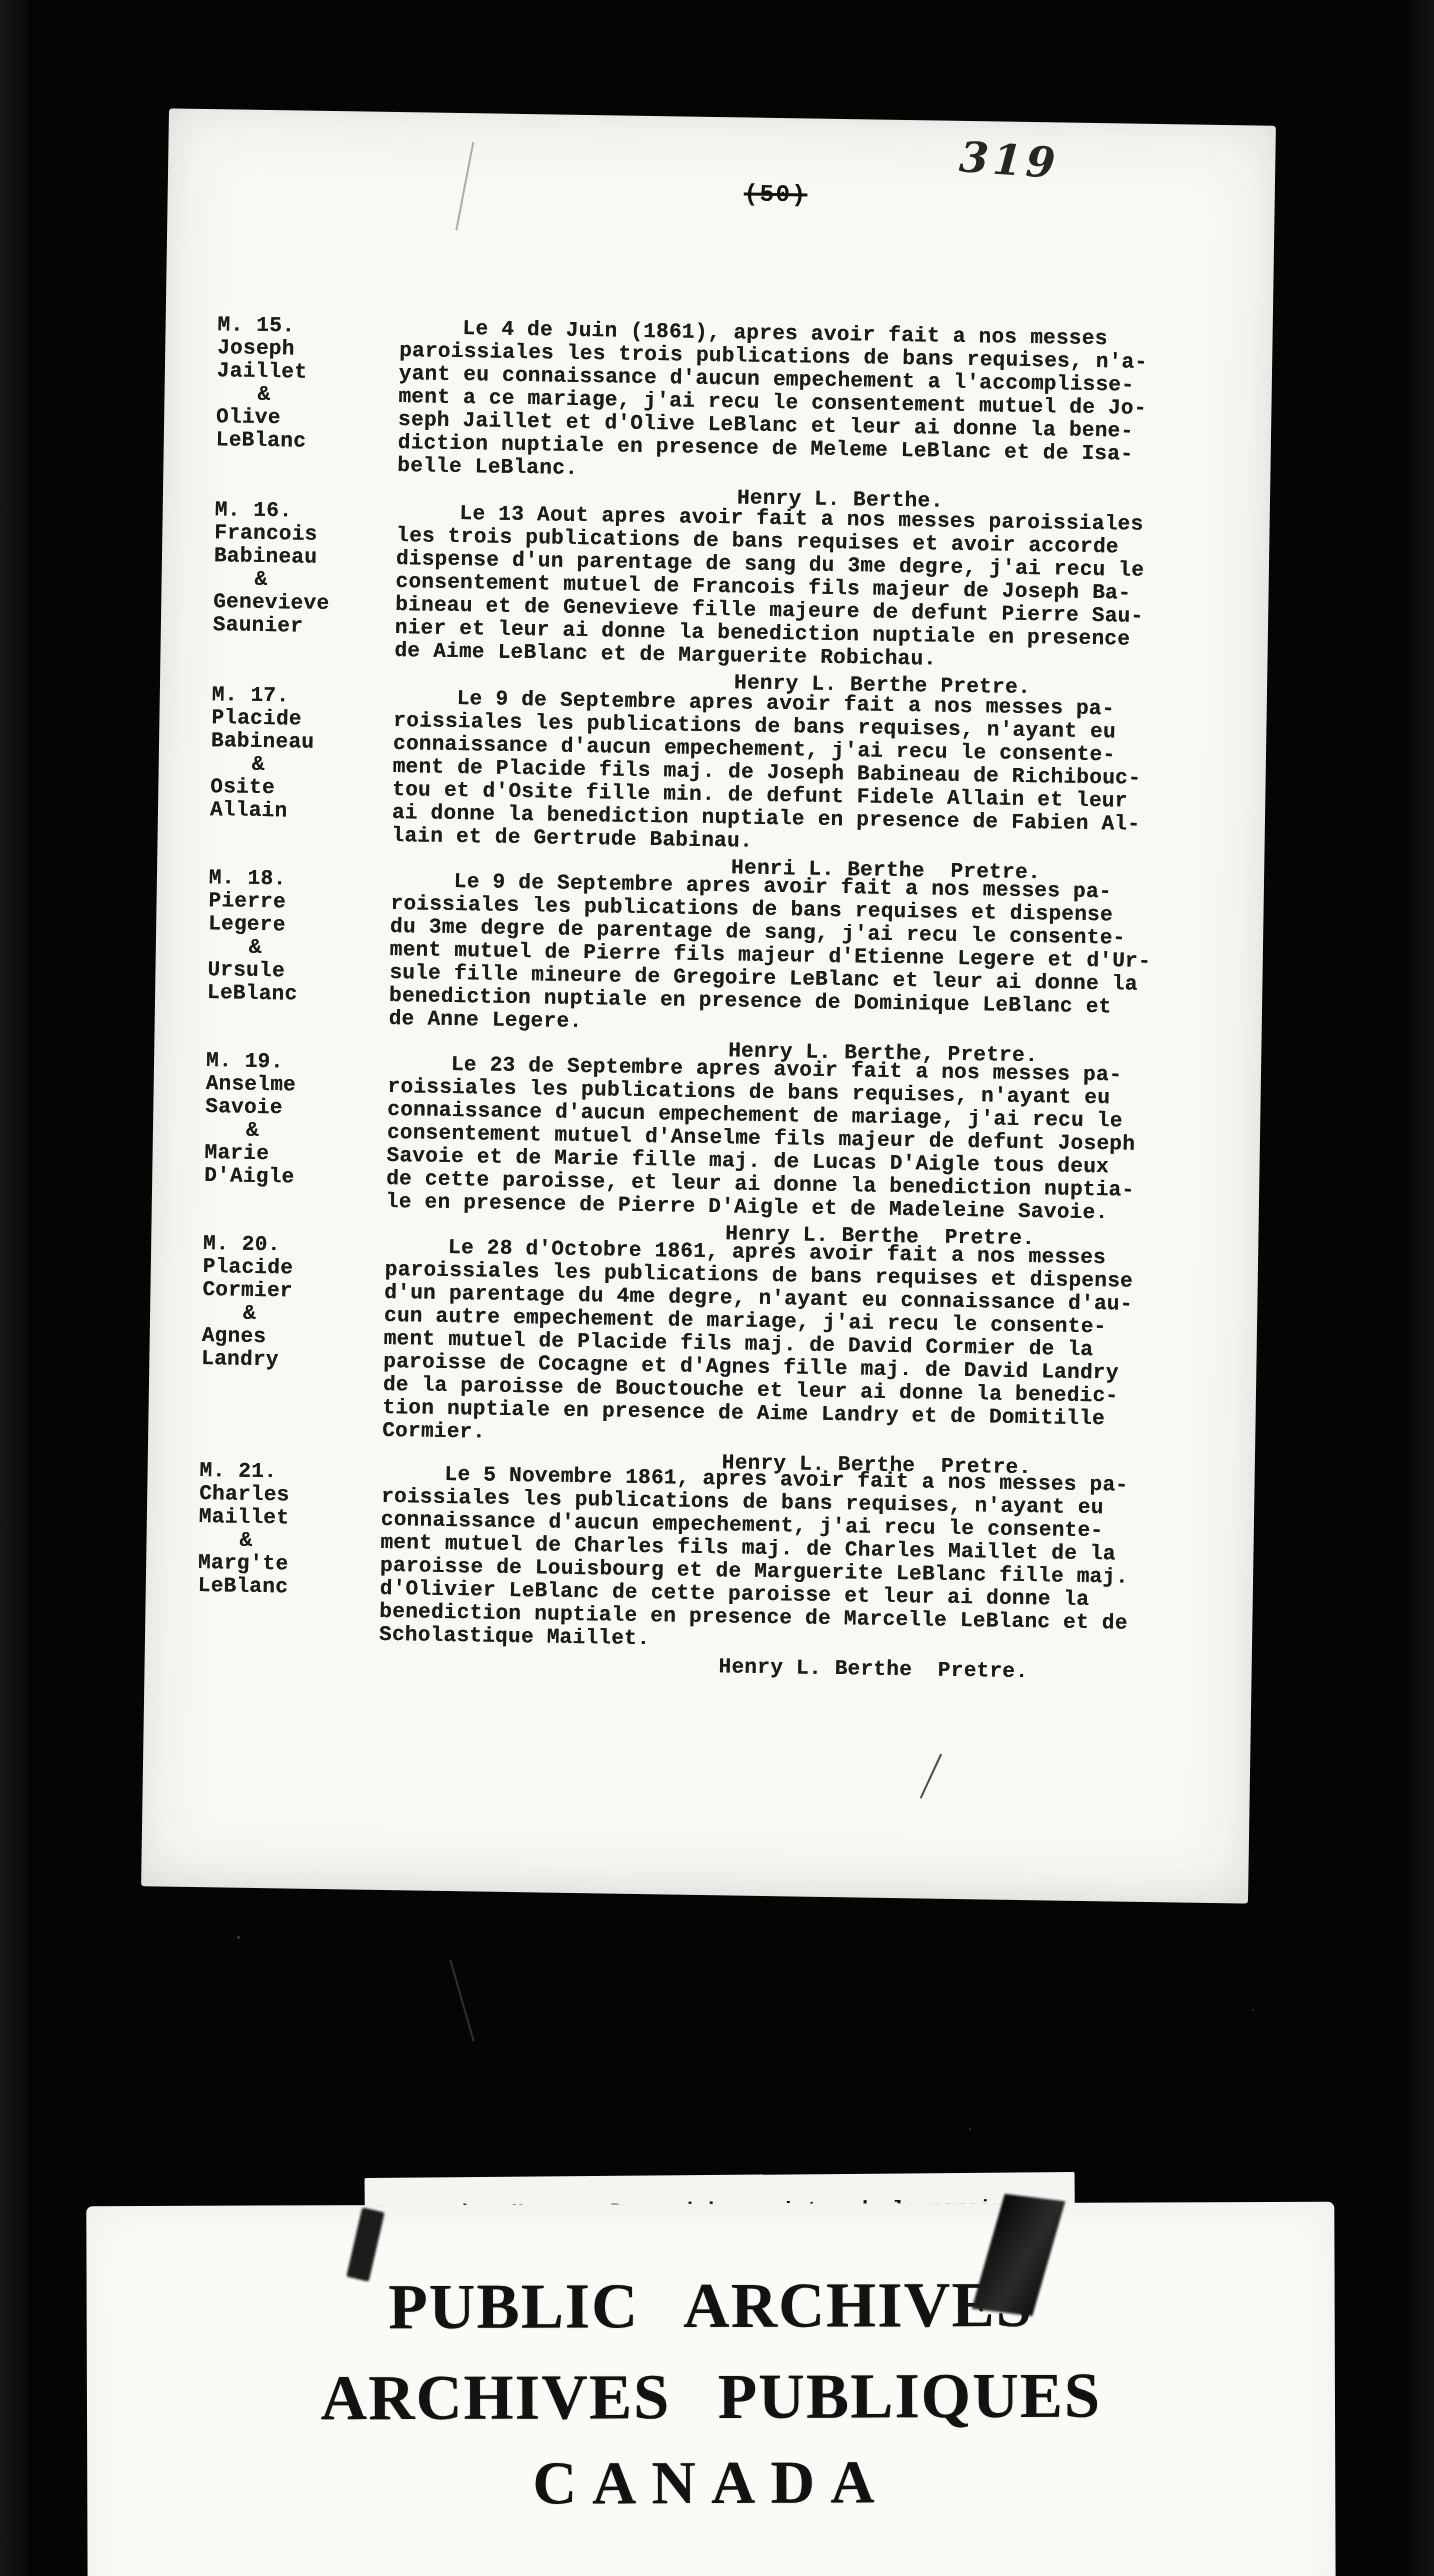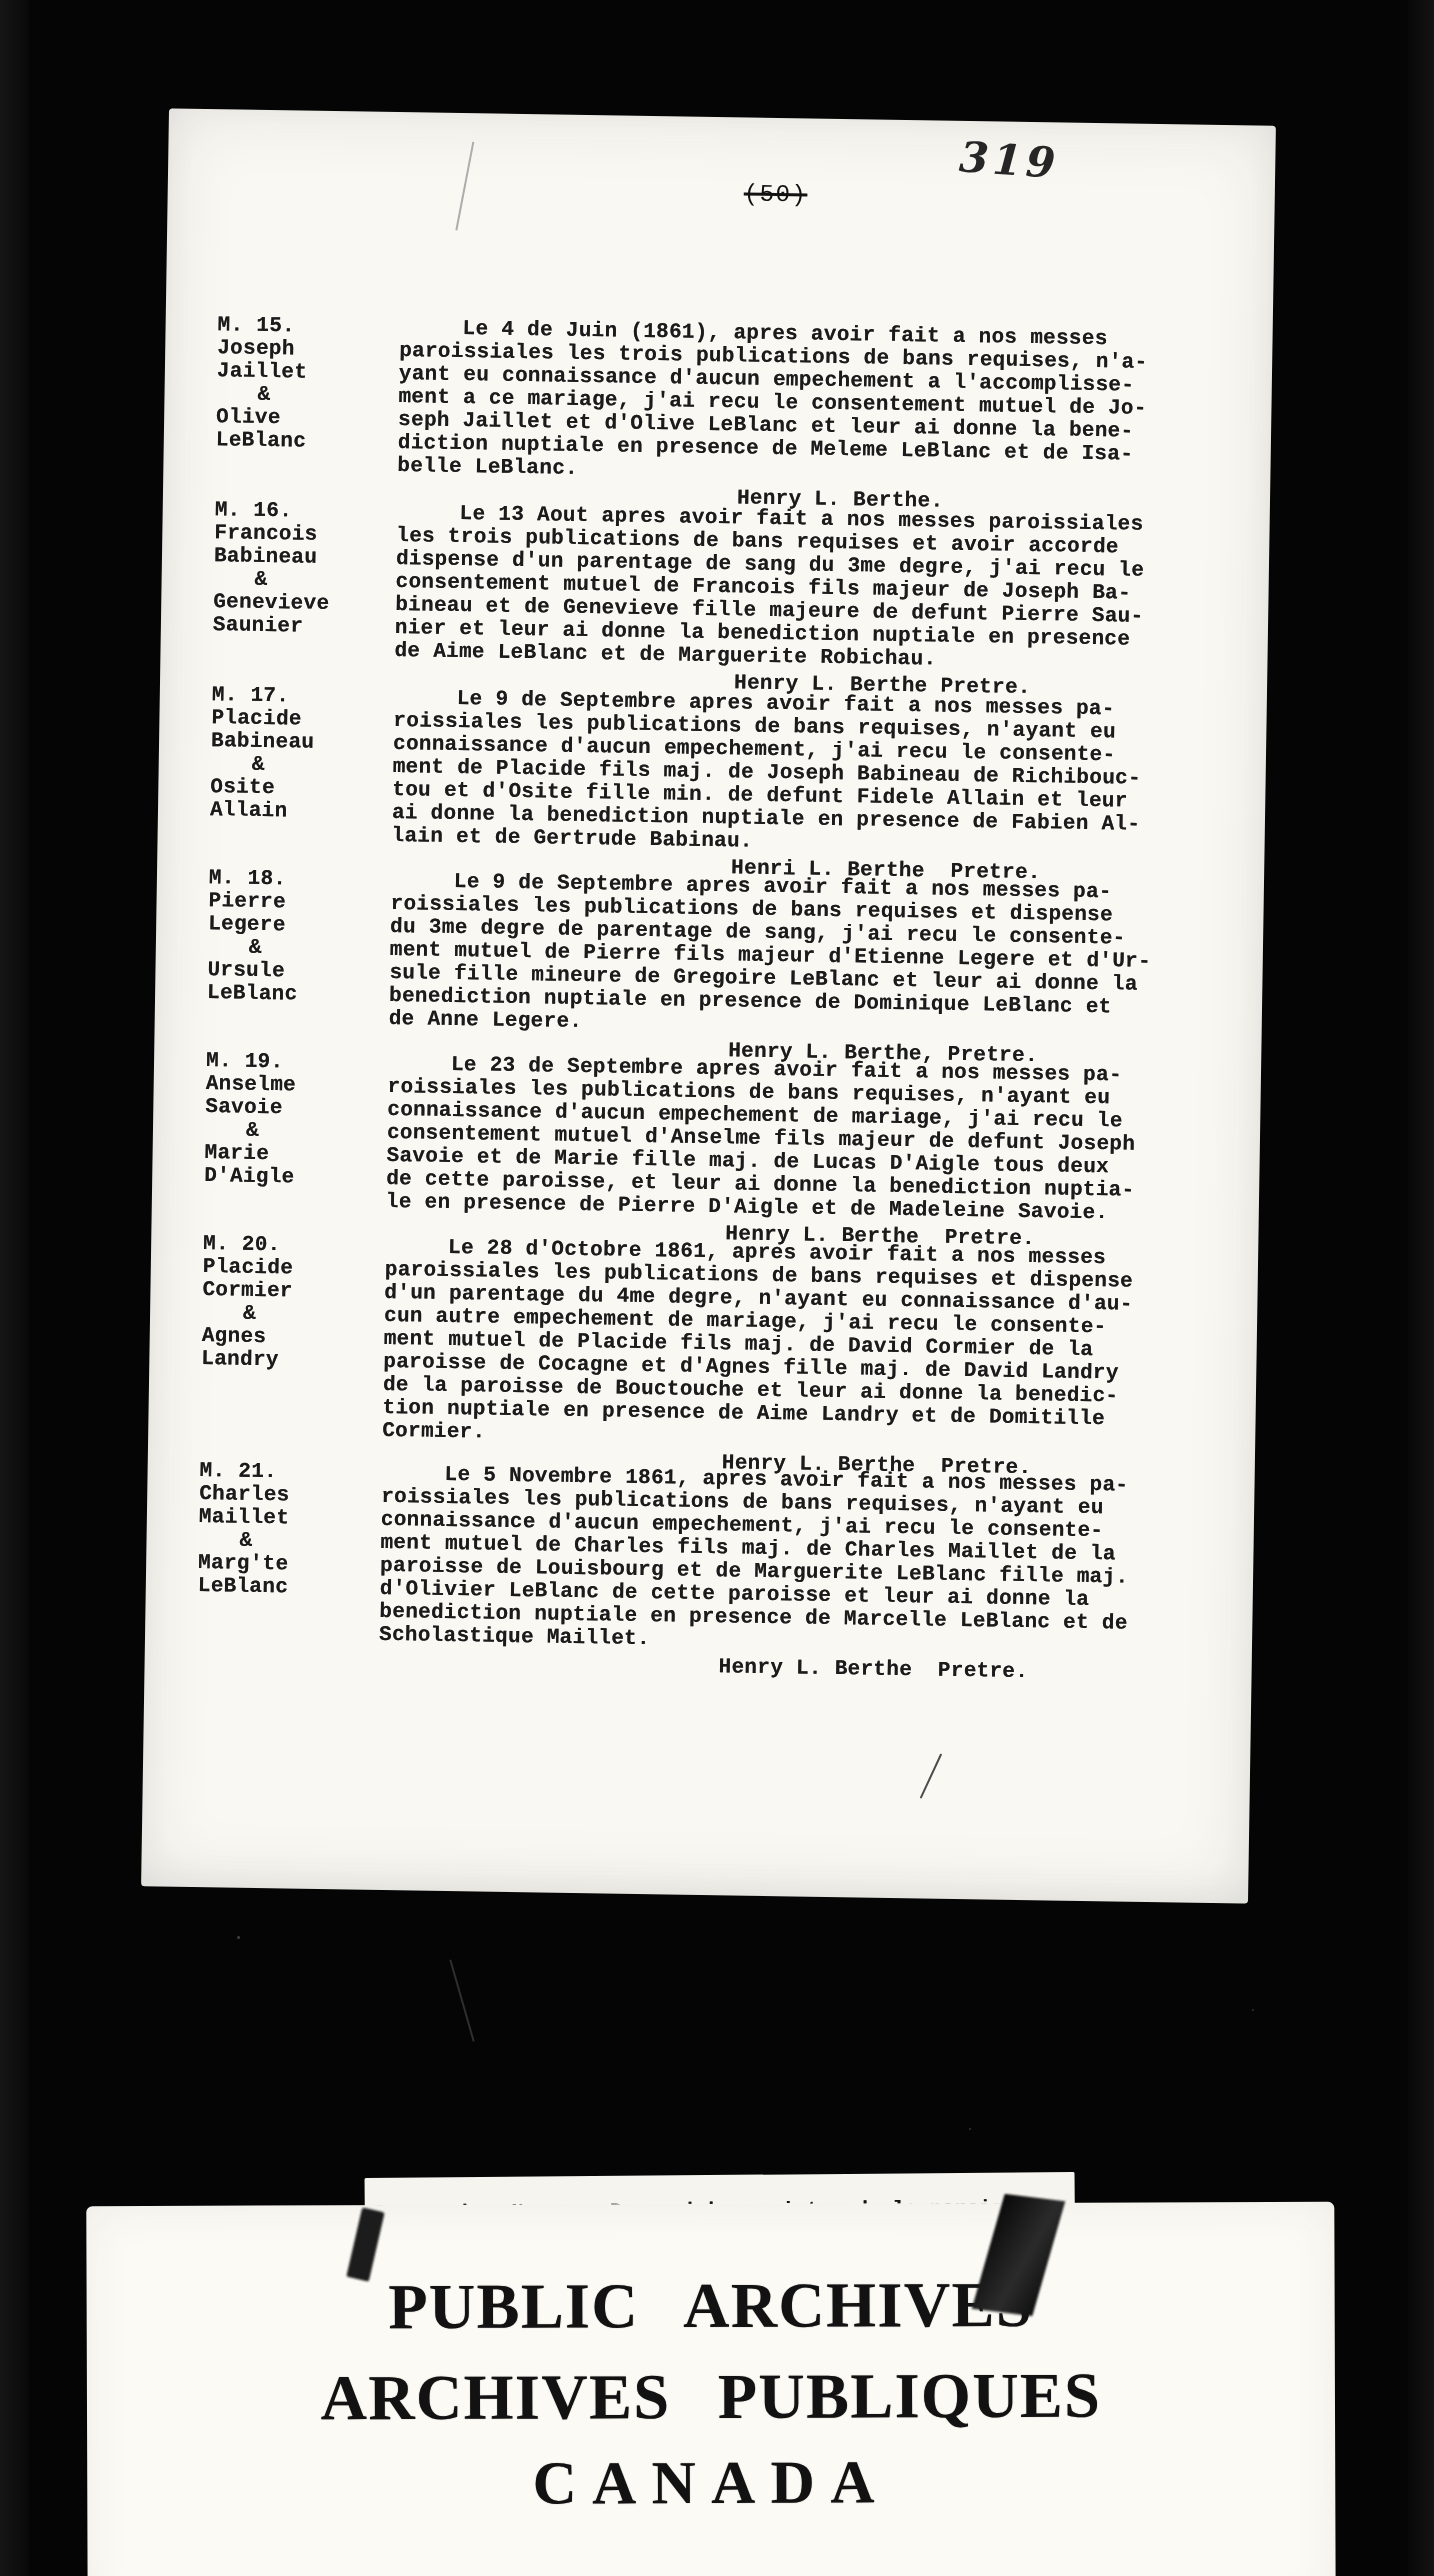--- a/index.html
+++ b/index.html
@@ -23,21 +23,21 @@
     box-shadow:inset 0 0 72px rgba(40,40,40,0.10), inset 0 -10.3px 31px rgba(60,60,60,0.06);
     color:#1b1b1b;
   }
   .handwritten-pagenum{
     position:absolute;left:791px;top:14.4px;
     font-family:"DejaVu Serif", serif;font-style:italic;font-weight:bold;
     font-size:42px;color:#262626;letter-spacing:4.1px;transform:rotate(3deg);
   }
   .crossed-number{
     position:absolute;left:576px;top:63px;
-    font-size:24px;font-weight:normal;letter-spacing:1.5px;color:#121212;
+    font-size:24px;font-weight:bold;letter-spacing:1.5px;color:#121212;
     text-decoration:line-through;text-decoration-thickness:3.1px;
   }
   
   .entry{position:absolute;left:0;width:1082px;font-size:21px;font-weight:bold;
     letter-spacing:0.3px;text-shadow:0 0 0.5px rgba(25,25,25,0.65);}
   .names{position:absolute;left:52px;top:0;width:178px;}
   .names div{height:23px;line-height:23px;white-space:pre;}
   .names .amp{padding-left:41px;}
   .bodycol{position:absolute;left:234px;top:0;width:814px;}
   .bodycol .line{height:23px;line-height:23px;white-space:pre;}

